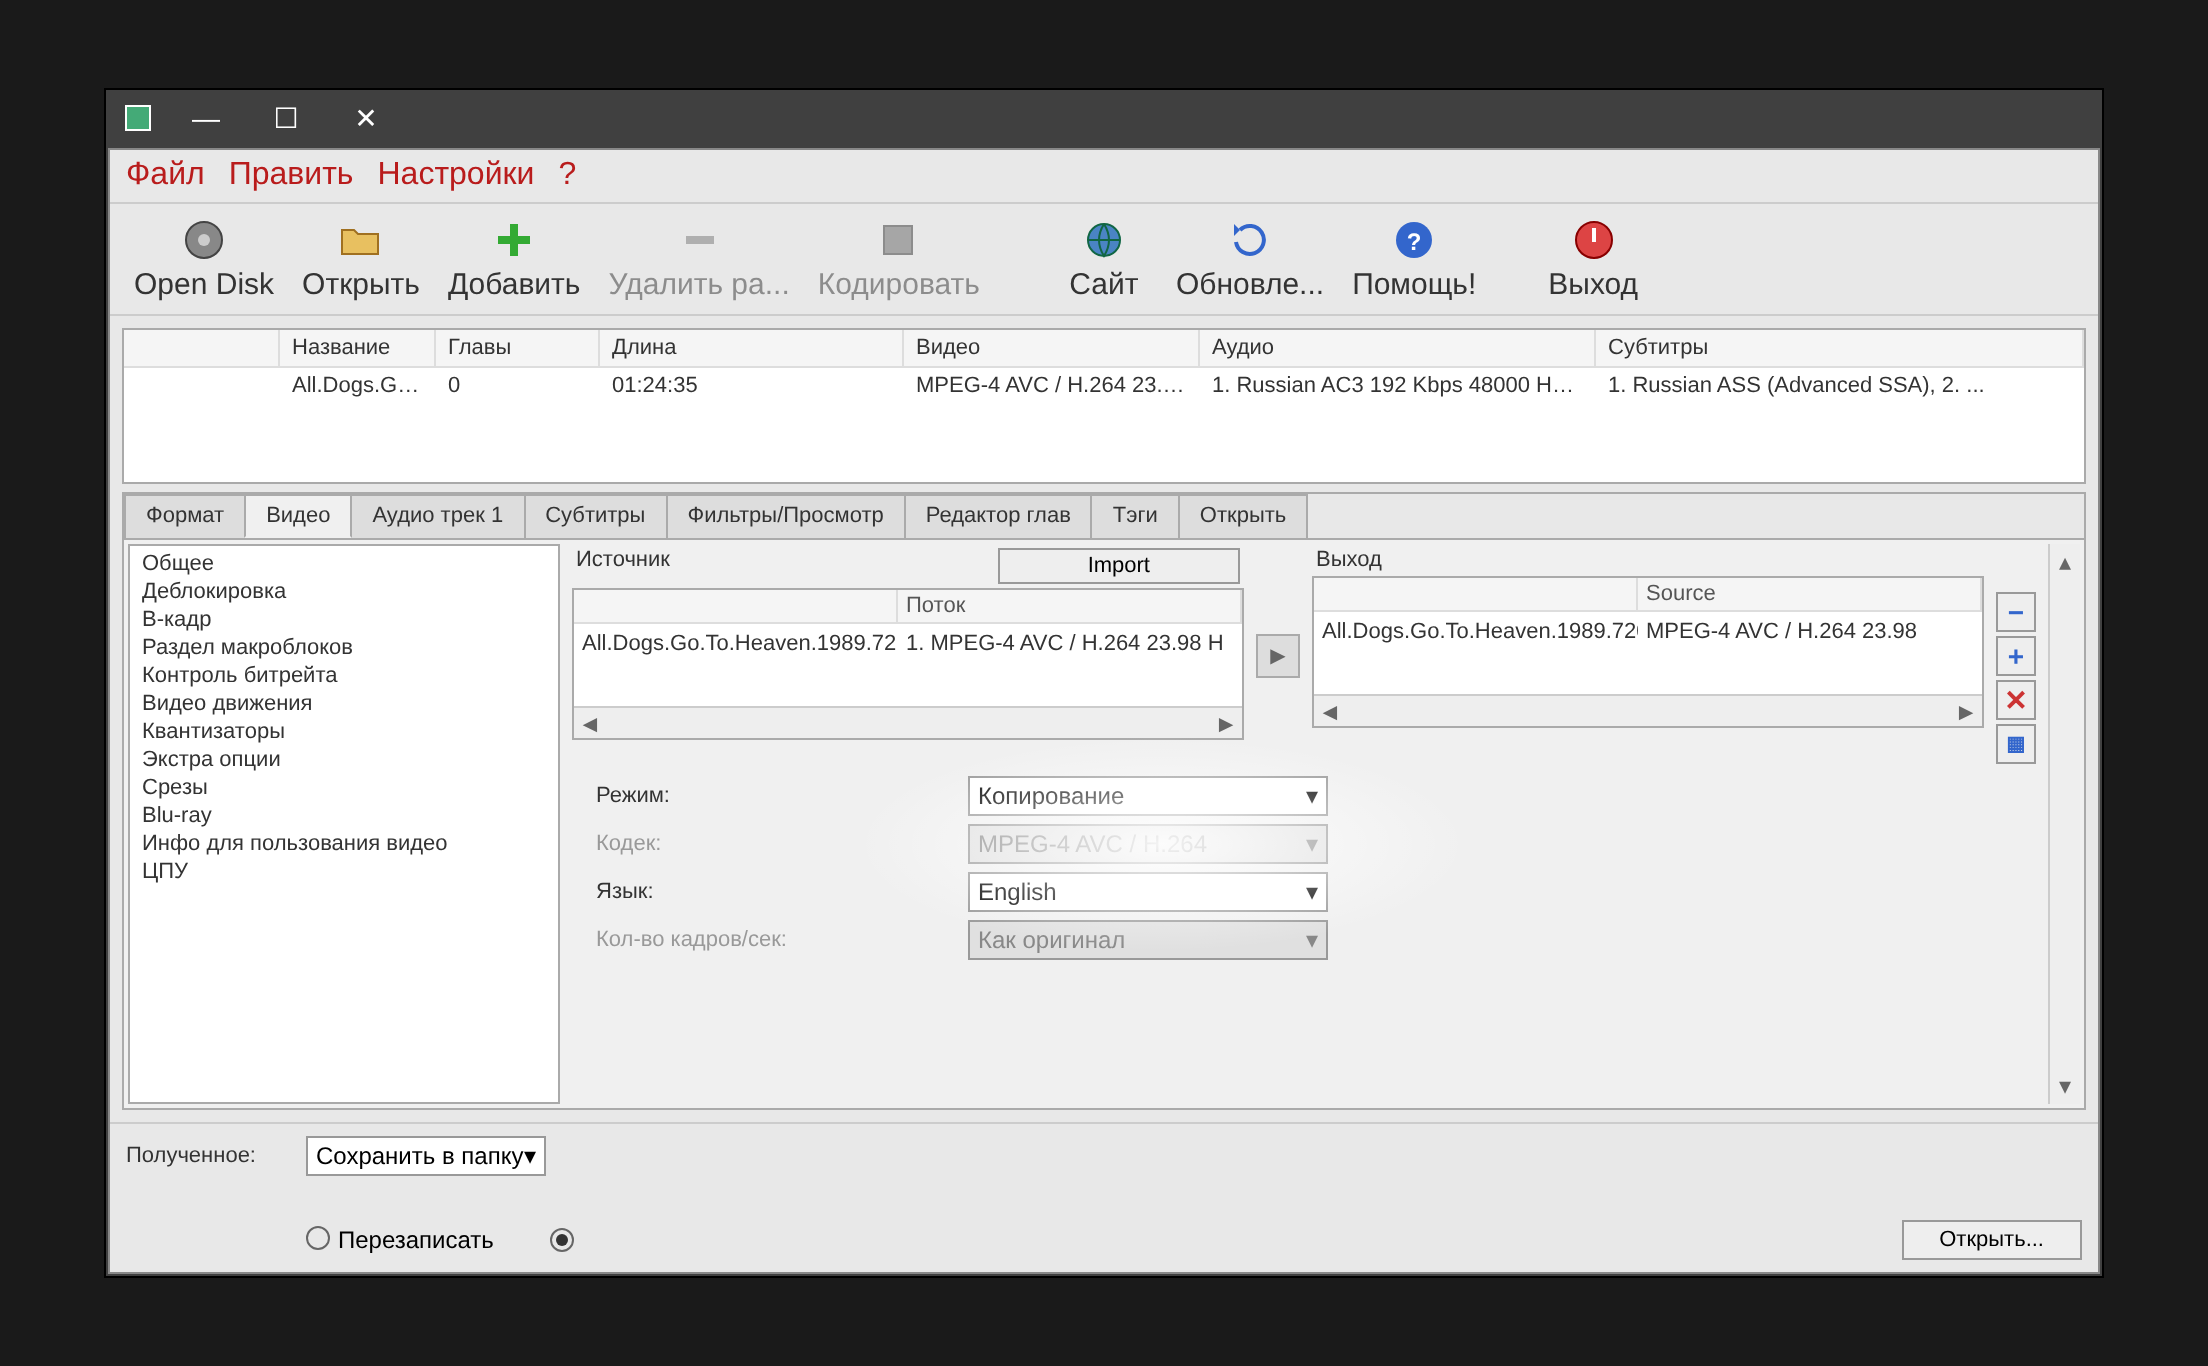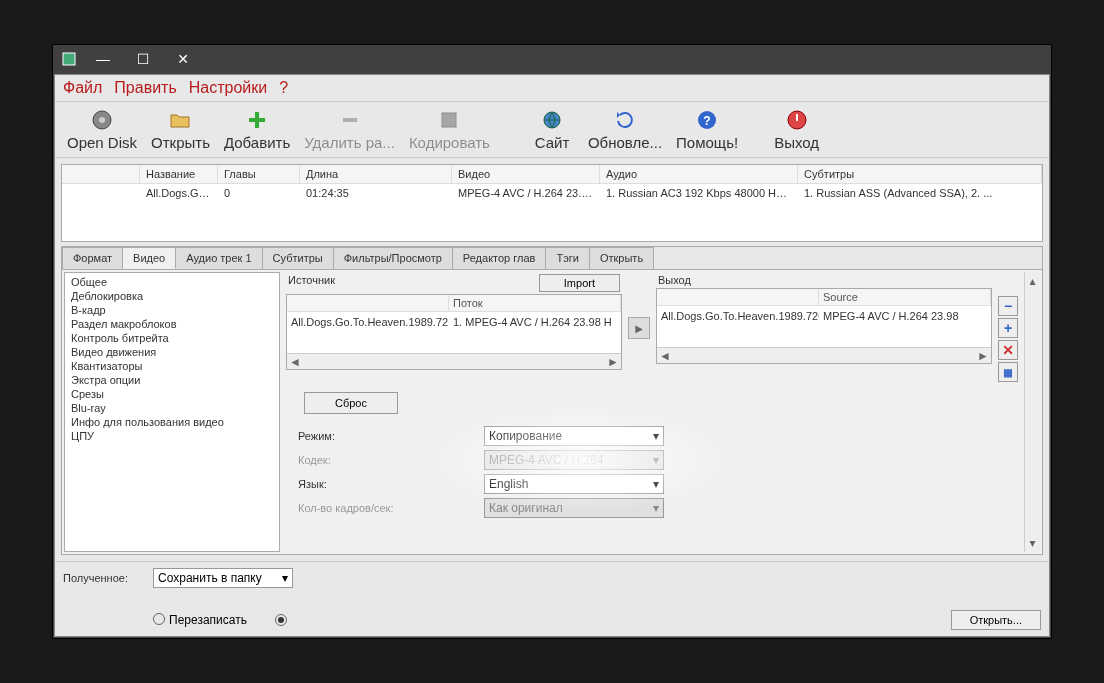--- a/index.html
+++ b/index.html
@@ -30,21 +30,21 @@
 .tab{padding:4px 10px;border:1px solid #aaa;border-bottom:none;background:#ddd;font-size:11px;color:#333;margin-right:-1px}
 .tab.active{background:#f0f0f0;border-bottom:1px solid #f0f0f0;position:relative;z-index:1}
 .tab-content{flex:1;background:#f0f0f0;border-top:1px solid #aaa;padding:2px;display:flex;gap:4px;min-height:0;position:relative}
 .side-list{width:216px;background:#fff;border:1px solid #aaa;padding:2px;overflow-y:auto}
 .side-item{padding:1px 4px;font-size:11px;color:#333}
 .main-panel{flex:1;display:flex;flex-direction:column;gap:4px;padding:2px;min-height:0}
 .src-out-row{display:flex;gap:6px;align-items:flex-start}
 .src-box,.out-box{flex:1;display:flex;flex-direction:column;gap:2px}
 .box-header{display:flex;align-items:flex-start;gap:8px;padding:0 2px}
 .box-title{font-size:11px;color:#333;flex:1}
-.import-btn{padding:2px 24px;background:#eee;border:1px solid #999;font-size:11px}
+.import-btn{padding:2px 44px;background:#eee;border:1px solid #999;font-size:11px}
 .stream-table{border:1px solid #aaa;background:#fff;height:76px;display:flex;flex-direction:column}
 .stream-head{display:flex;background:#f5f5f5;border-bottom:1px solid #ddd}
 .stream-head>div{padding:2px 4px;font-size:11px;color:#555;border-right:1px solid #ddd}
 .stream-row{display:flex;flex:1}
 .stream-row>div{padding:4px;font-size:11px;color:#333;white-space:nowrap;overflow:hidden}
 .sc1{width:162px}.sc2{flex:1}
 .scroll-track{height:16px;background:#eee;border-top:1px solid #ccc;display:flex;align-items:center;justify-content:space-between;padding:0 2px;font-size:10px;color:#666}
 .arrow-mid{width:22px;height:22px;background:#ddd;border:1px solid #aaa;display:flex;align-items:center;justify-content:center;align-self:center;font-size:10px;color:#666}
 .side-btns{display:flex;flex-direction:column;gap:2px;align-self:flex-start;margin-top:22px}
 .sq-btn{width:20px;height:20px;background:#eee;border:1px solid #999;display:flex;align-items:center;justify-content:center;font-size:14px;font-weight:bold}
@@ -53,21 +53,21 @@
 .form-grid{display:flex;flex-direction:column;gap:4px;padding:2px 12px;position:relative}
 .form-row{display:flex;align-items:center;gap:6px}
 .form-label{width:180px;font-size:11px;color:#333}
 .form-label.disabled{color:#999}
 .form-select{width:180px;padding:2px 4px;background:#fff;border:1px solid #999;font-size:11px;display:flex;justify-content:space-between;align-items:center}
 .form-select.disabled{background:#e0e0e0;color:#888}
 .highlight{position:absolute;background:radial-gradient(ellipse at center,rgba(255,255,255,.9) 0%,rgba(255,255,255,0) 70%);pointer-events:none}
 .bottom-area{padding:6px 8px;display:flex;flex-direction:column;gap:22px;border-top:1px solid #ccc}
 .bottom-row{display:flex;align-items:center;gap:8px}
 .bottom-label{width:82px;font-size:11px;color:#333}
-.bottom-select{width:140px;padding:2px 4px;background:#fff;border:1px solid #999;font-size:11px;display:flex;justify-content:space-between}
+.bottom-select{width:120px;padding:2px 4px;background:#fff;border:1px solid #999;font-size:11px;display:flex;justify-content:space-between}
 .bottom-input{flex:1;padding:3px 6px;background:#fff;border:1px solid #999;font-size:11px}
 .bottom-btn{padding:3px 18px;background:#eee;border:1px solid #999;font-size:11px;min-width:78px}
 .radio{width:12px;height:12px;border:1px solid #666;border-radius:50%;display:inline-flex;align-items:center;justify-content:center;margin-right:4px}
 .radio.checked::after{content:"";width:6px;height:6px;background:#333;border-radius:50%}
 .vscroll{width:16px;background:#eee;border-left:1px solid #ccc;display:flex;flex-direction:column;justify-content:space-between;font-size:9px;color:#666;align-items:center;padding:2px 0}
 </style>
 </head>
 <body>
 
 <div class="window">
@@ -266,23 +266,20 @@
                 </div>
               </div>
               <div class="side-btns">
                 <div class="sq-btn" style="color:#36c">−</div>
                 <div class="sq-btn" style="color:#36c">+</div>
                 <div class="sq-btn" style="color:#c33">✕</div>
                 <div class="sq-btn" style="color:#36c;font-size:10px">▦</div>
               </div>
             </div>
 
-            <div class="reset-row">
-              <button class="reset-btn">Сброс</button>
-            </div>
 
             <div class="form-grid">
               <div class="highlight" style="left:140px;top:-18px;width:310px;height:108px"></div>
               <div class="form-row">
                 <div class="form-label">Режим:</div>
                 <div class="form-select">
                     <span>Копирование</span>
                     <span>▾</span>
                   </div>
               </div>

